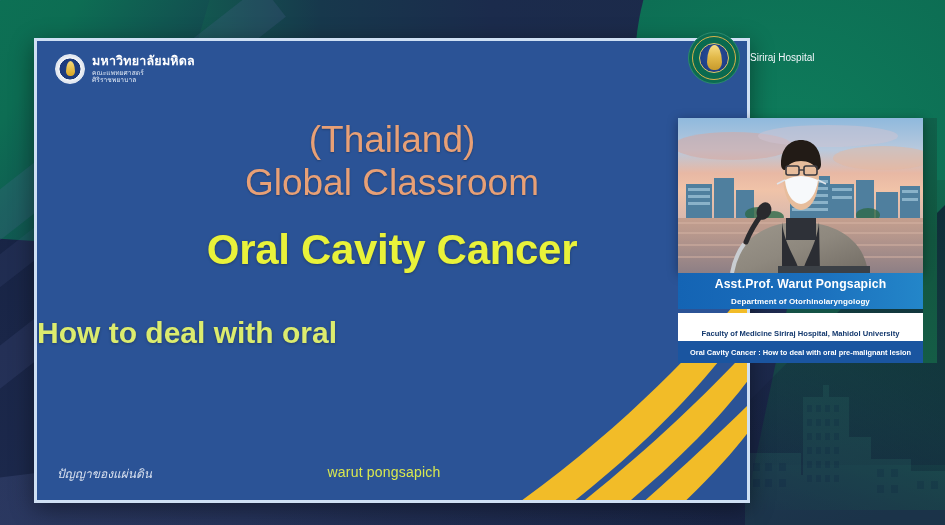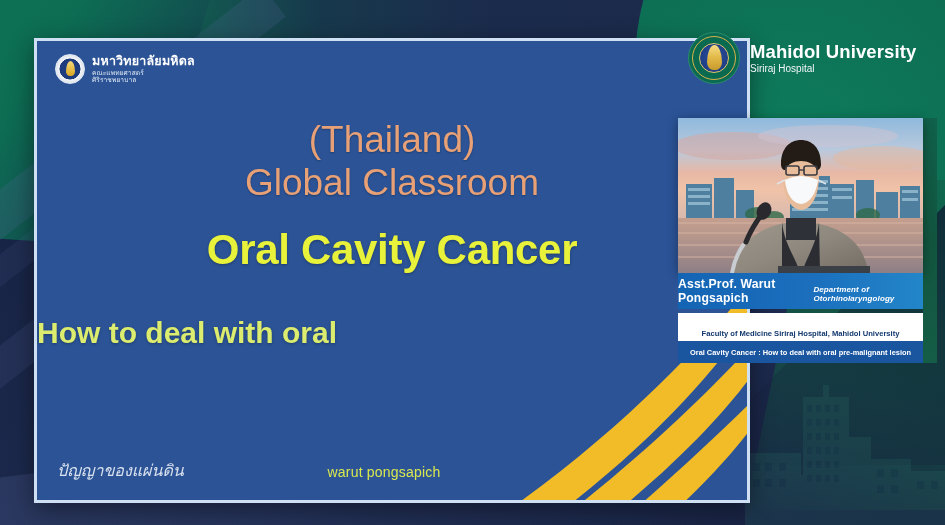--- a/index.html
+++ b/index.html
@@ -141,21 +141,21 @@
   }
   .slide-title-c {
     position: absolute; left: 0; right: 0; top: 272px;
     text-align: left;
     color: #dcec6e;
     font-size: 30px; line-height: 1.32; font-weight: bold;
     text-shadow: 0 1px 3px rgba(0,0,0,0.28);
   }
   .slide-motto {
     position: absolute; left: 20px; bottom: 17px;
-    color: #e9eef7; font-size: 16px;
+    color: #e9eef7; font-size: 12px;
     font-style: italic;
     font-family: "DejaVu Sans", sans-serif;
     opacity: 0.92;
   }
   .slide-author {
     position: absolute; left: 0; right: 16px; bottom: 20px;
     text-align: center;
     color: #d9e84f; font-size: 14px;
     letter-spacing: 0.2px;
   }
@@ -200,26 +200,26 @@
     overflow: hidden;
     background: #274b6e;
     box-shadow: 0 2px 10px rgba(0,0,0,0.35);
   }
   .video-bg { position: absolute; inset: 0; }
 
   .name-bar {
     position: absolute; left: 678px; top: 273px;
     width: 245px; height: 36px;
     background: linear-gradient(90deg, #1464b4 0%, #1b6fbd 55%, #2386c9 100%);
-    display: flex; flex-direction: row;
+    display: flex; flex-direction: column;
     align-items: center; justify-content: center;
     color: #ffffff;
   }
   .name-bar .n1 { font-size: 12.2px; font-weight: bold; letter-spacing: 0.15px; }
-  .name-bar .n2 { font-size: 8px; font-weight: bold; margin-top: 6px; letter-spacing: 0.1px; font-style: italic; }
+  .name-bar .n2 { font-size: 8px; font-weight: bold; margin-top: 6px; letter-spacing: 0.1px; }
 
   .white-bar {
     position: absolute; left: 678px; top: 313px;
     width: 245px; height: 40px;
     background: #ffffff;
     display: flex; align-items: center; justify-content: center;
     color: #14396e; font-size: 7.6px; font-weight: bold;
   }
   .blue-bar {
     position: absolute; left: 678px; top: 341px;
@@ -338,21 +338,20 @@
   </div>
 
   <div class="rp-header">
     <div class="mu-seal-lg">
       <div class="ring"></div>
       <div class="core">
         <div class="flame2"></div>
       </div>
     </div>
     <div class="rp-header-text">
-      <div class="rp-h1">Mahidol University</div>
       <div class="rp-h3">Siriraj Hospital</div>
     </div>
   </div>
 
   <div class="teal-edge"></div>
 
   <div class="video-box">
     <svg class="video-bg" viewBox="0 0 245 155" preserveAspectRatio="none">
       <defs>
         <linearGradient id="sky" x1="0" y1="0" x2="0" y2="1">

